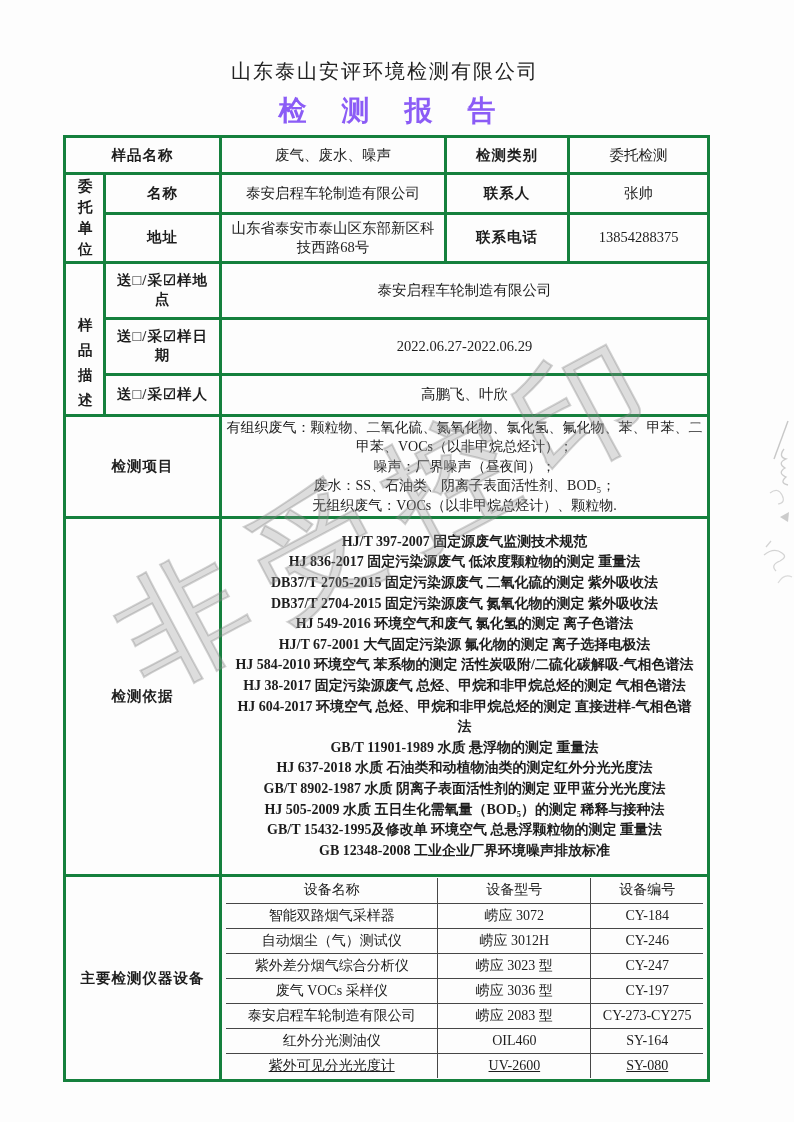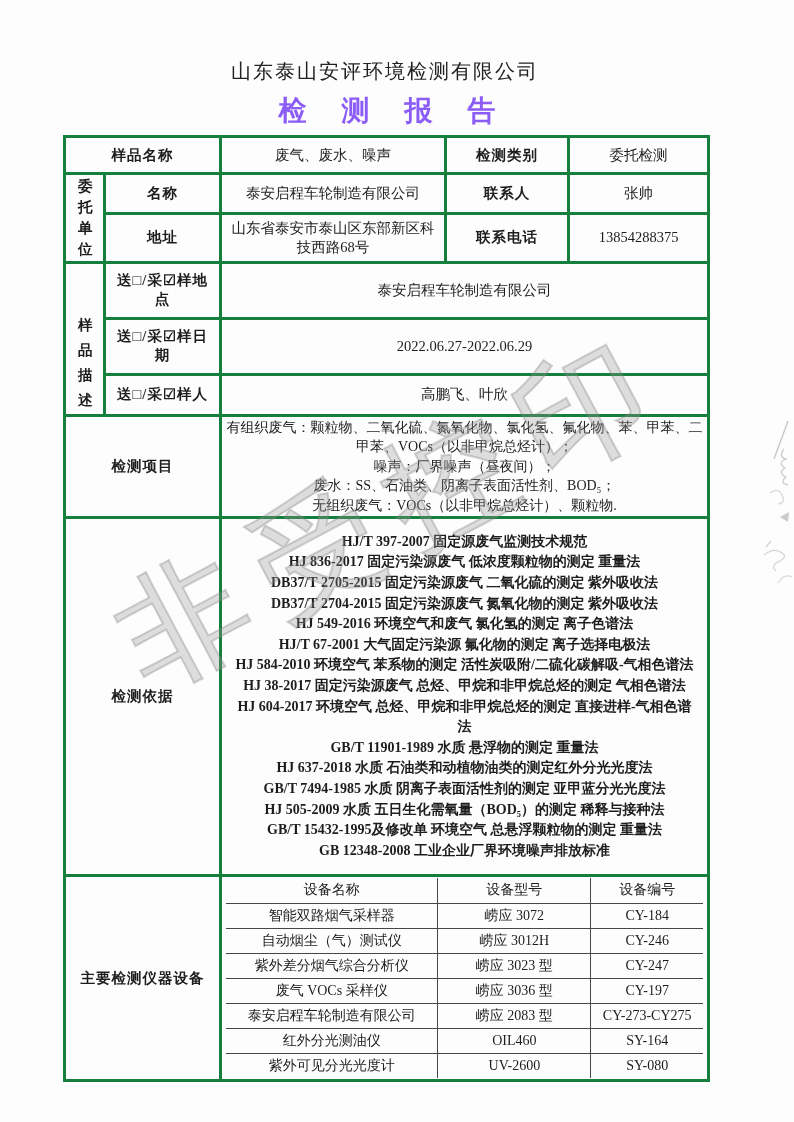--- a/index.html
+++ b/index.html
@@ -57,21 +57,21 @@
   .r8 td { height:358px; }
   .r8 td.content { padding:4px 10px;font-weight:bold; }
   .r8 td.content div { line-height:20.6px; }
   td.nopad { padding:0; vertical-align:top; }
   table.inner { width:100%; border-collapse:collapse; table-layout:fixed; font-size:14px; }
   table.inner td {
     border:1px solid #474747; height:25px; 
     vertical-align:middle; padding:1px 4px;
   }
   table.inner tr:first-child td { border-top:none; }
-  table.inner tr:last-child  td { border-bottom:none; }
+  table.inner tr:last-child  td { border-bottom:none;text-decoration:underline; }
   table.inner td:first-child { border-left:none; }
   table.inner td:last-child  { border-right:none; }
   
   .watermark {
     position:absolute; left:128px; top:588px; z-index:3;
     font-size:128px; line-height:1; letter-spacing:22px; white-space:nowrap;
     transform:rotate(-28deg); transform-origin:0 50%;
     color:rgba(150,150,150,0.30);
     -webkit-text-stroke:2px rgba(130,130,130,0.35);
     pointer-events:none;
@@ -168,21 +168,21 @@
         <div>HJ 836-2017  固定污染源废气  低浓度颗粒物的测定  重量法</div>
         <div>DB37/T 2705-2015  固定污染源废气  二氧化硫的测定  紫外吸收法</div>
         <div>DB37/T 2704-2015  固定污染源废气  氮氧化物的测定  紫外吸收法</div>
         <div>HJ 549-2016  环境空气和废气  氯化氢的测定  离子色谱法</div>
         <div>HJ/T 67-2001  大气固定污染源  氟化物的测定  离子选择电极法</div>
         <div>HJ 584-2010  环境空气  苯系物的测定  活性炭吸附/二硫化碳解吸-气相色谱法</div>
         <div>HJ 38-2017  固定污染源废气  总烃、甲烷和非甲烷总烃的测定  气相色谱法</div>
         <div>HJ 604-2017  环境空气  总烃、甲烷和非甲烷总烃的测定  直接进样-气相色谱法</div>
         <div>GB/T 11901-1989  水质  悬浮物的测定  重量法</div>
         <div>HJ 637-2018  水质  石油类和动植物油类的测定红外分光光度法</div>
-        <div>GB/T 7494-1985  水质  阴离子表面活性剂的测定  亚甲蓝分光光度法</div>
+        <div>GB/T 8902-1987  水质  阴离子表面活性剂的测定  亚甲蓝分光光度法</div>
         <div>HJ 505-2009  水质  五日生化需氧量（BOD₅）的测定  稀释与接种法</div>
         <div>GB/T 15432-1995及修改单  环境空气  总悬浮颗粒物的测定  重量法</div>
         <div>GB 12348-2008  工业企业厂界环境噪声排放标准</div>
       </td>
     </tr>
 
     <tr class="r9">
       <td colspan="2" class="lbl">主要检测仪器设备</td>
       <td colspan="3" class="nopad">
         <table class="inner">

